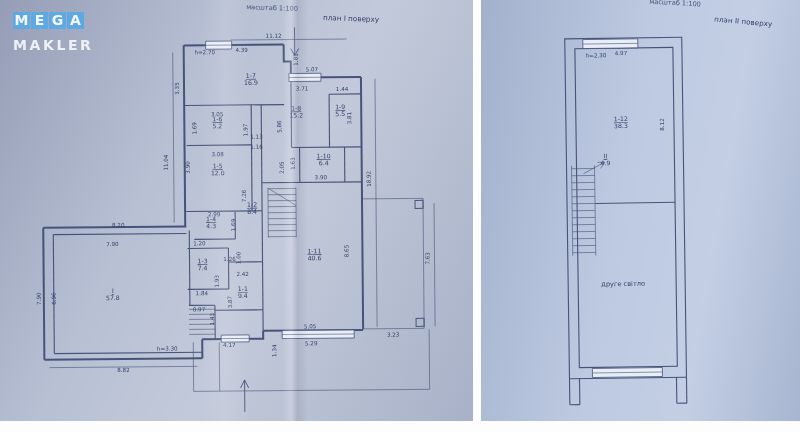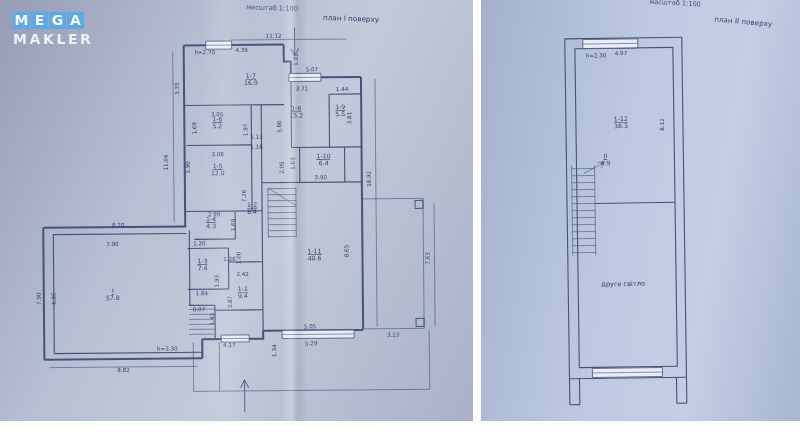--- a/index.html
+++ b/index.html
@@ -28,21 +28,21 @@
   .we{fill:none;stroke:var(--ink,#46537a);stroke-width:2;}
   .wi{fill:none;stroke:var(--ink,#46537a);stroke-width:1.1;}
   .wt{fill:none;stroke:var(--ink,#46537a);stroke-width:.6;}
   .arr{fill:none;stroke:var(--ink,#46537a);stroke-width:.9;}
   .win{fill:#e9edf6;stroke:var(--ink,#46537a);stroke-width:.8;}
   .col{fill:none;stroke:var(--ink,#46537a);stroke-width:1;}
   .logo{position:absolute;left:13px;top:12px;z-index:3;}
   .logo-row{display:flex;}
   .logo-sq{width:17px;height:17px;margin-right:1px;background:var(--logo-blue,#5fa9e3);
     color:var(--logo-text,#f4f7fb);font-weight:bold;font-size:14px;line-height:17px;text-align:center;display:inline-block;}
-  .logo-sub{color:var(--logo-text,#f4f7fb);opacity:.92;font-weight:bold;font-size:14px;letter-spacing:2.6px;margin-top:2px;}
+  .logo-sub{color:var(--logo-text,#f4f7fb);opacity:.92;font-weight:bold;font-size:14px;letter-spacing:2.6px;margin-top:8px;}
 </style>
 </head>
 <body>
 
 <div class="stage">
 
   <div class="photo left">
     <div class="logo">
       <div class="logo-row">
         <span class="logo-sq">M</span>

